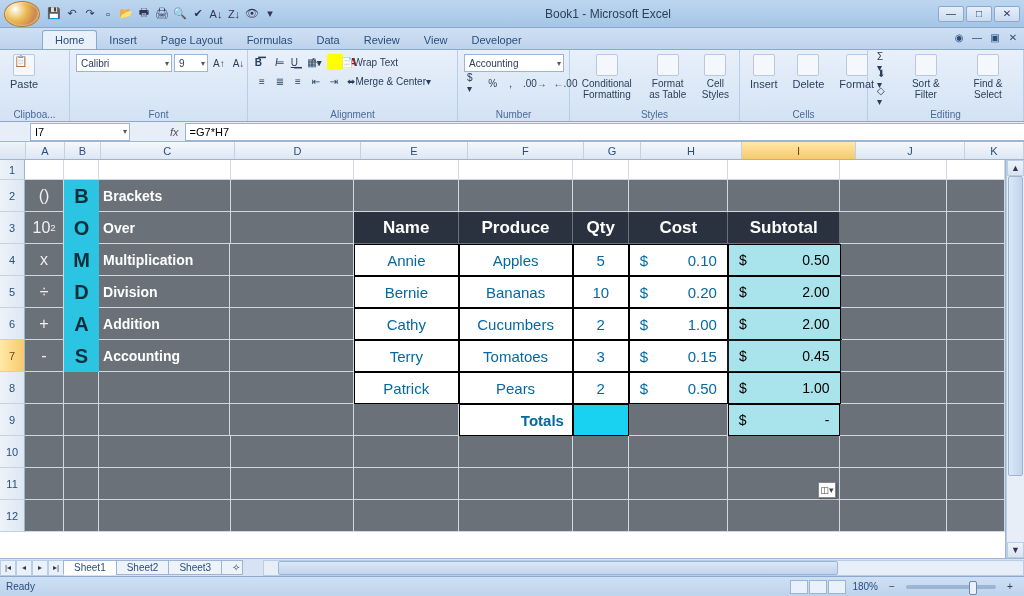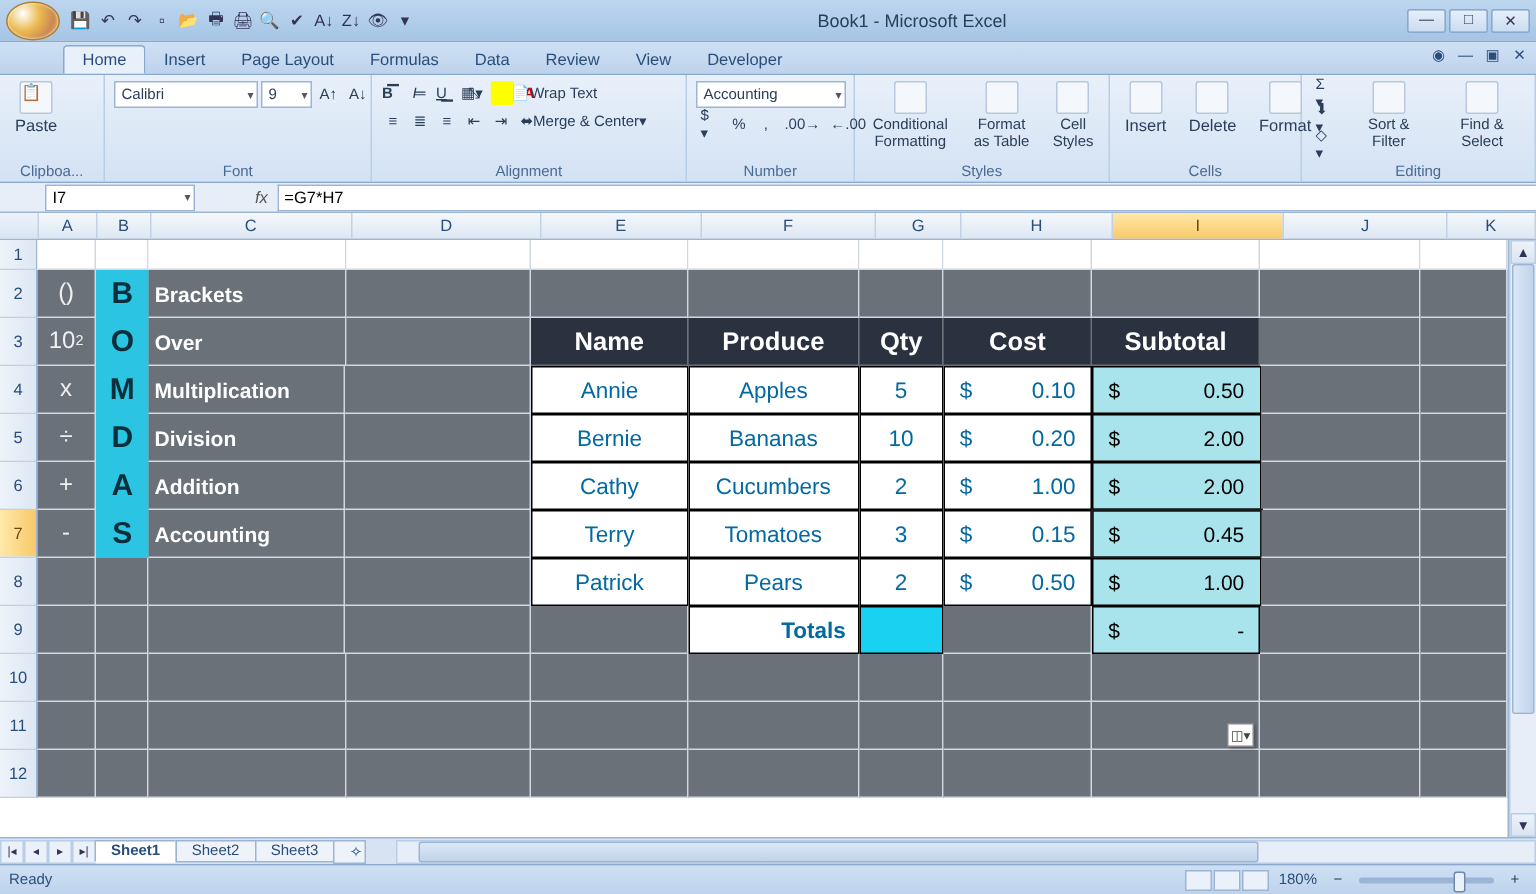--- a/index.html
+++ b/index.html
@@ -74,21 +74,21 @@
 
 
 .vscroll { position: absolute; right: 0; top: 160px; bottom: 38px; width: 18px; background: #e7eef8; border-left: 1px solid #b8cde6; }
 .vscroll .thumb { position: absolute; left: 1px; right: 1px; top: 16px; height: 300px; background: linear-gradient(90deg,#dce8f6,#c0d4ec); border: 1px solid #9cb5d4; border-radius: 2px; }
 .vscroll .arrow { position: absolute; left: 0; right: 0; height: 16px; background: linear-gradient(#eef3fa,#d9e4f1); border: 1px solid #b8cde6; display:flex; align-items:center; justify-content:center; font-size:9px; color:#335; }
 
 
 .sheetbar { position: absolute; left: 0; right: 0; bottom: 20px; height: 18px; background: #d7e3f3; border-top: 1px solid #9cb5d4; display: flex; align-items: center; font-size: 10px; }
 .navbtn { width: 16px; height: 16px; display: inline-flex; align-items: center; justify-content: center; border: 1px solid #b8cde6; background: #eaf1fa; color: #335; font-size:8px; }
 .sheettab { padding: 1px 10px; border: 1px solid #9cb5d4; background: #eef3fa; margin-left: -1px; color: #2a4e7c; }
-.sheettab.active { background: #fff; border-bottom-color: #fff; font-weight: bold; }
+.sheettab.active { background: #fff; border-bottom-color: #fff; font-weight: normal; }
 .hscroll { flex: 1; margin-left: 20px; height: 16px; background: #e7eef8; border: 1px solid #b8cde6; position: relative; }
 .hscroll .thumb { position: absolute; top: 0; bottom: 0; left: 14px; width: 560px; background: linear-gradient(#dce8f6,#c0d4ec); border: 1px solid #9cb5d4; border-radius: 2px; }
 
 
 .statusbar { position: absolute; left: 0; right: 0; bottom: 0; height: 20px; background: linear-gradient(#cfe0f4,#bdd3ec); border-top: 1px solid #8aa9cd; display: flex; align-items: center; font-size: 10px; color: #2a4e7c; padding: 0 6px; }
 .status-spacer { flex: 1; }
 .viewbtn { width: 18px; height: 14px; border: 1px solid #9cb5d4; background: #eaf1fa; margin-left: 1px; }
 .zoom-slider { width: 90px; height: 4px; background: #9cb5d4; margin: 0 6px; position: relative; border-radius: 2px; }
 .zoom-slider::after { content:""; position:absolute; left: 70%; top:-4px; width:6px; height:12px; background:#eaf1fa; border:1px solid #6c88ab; border-radius:2px; }
 

